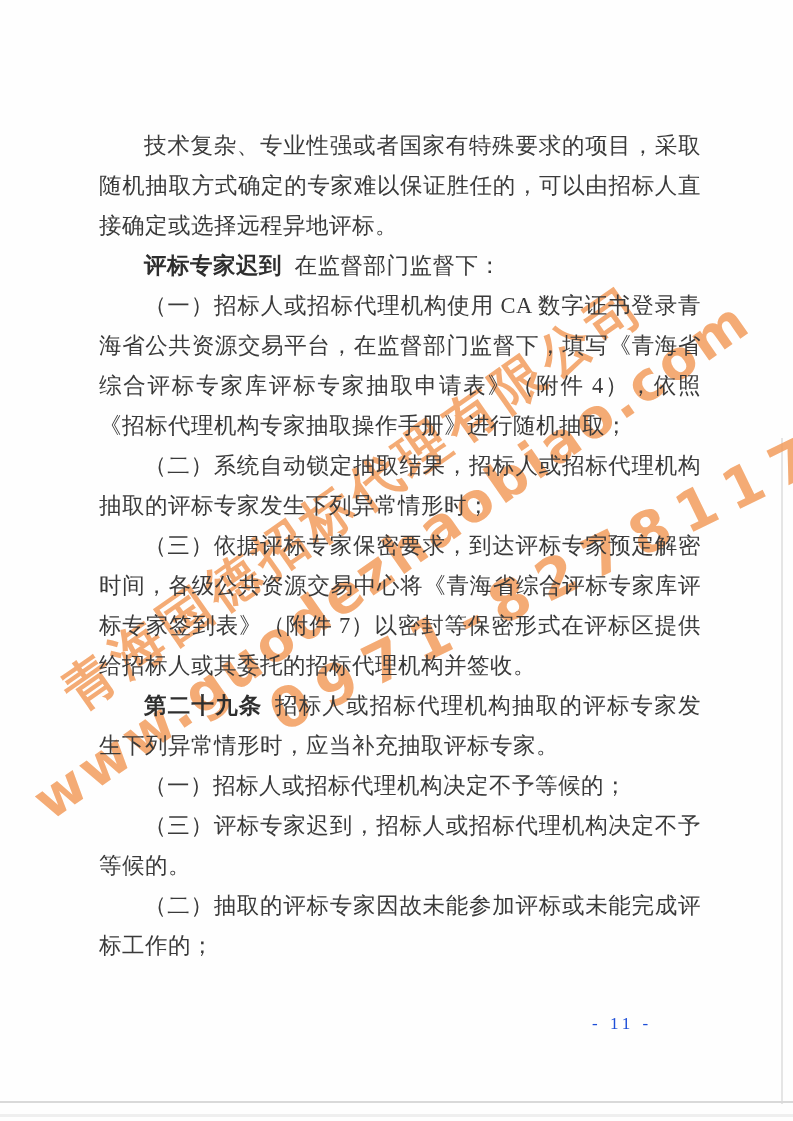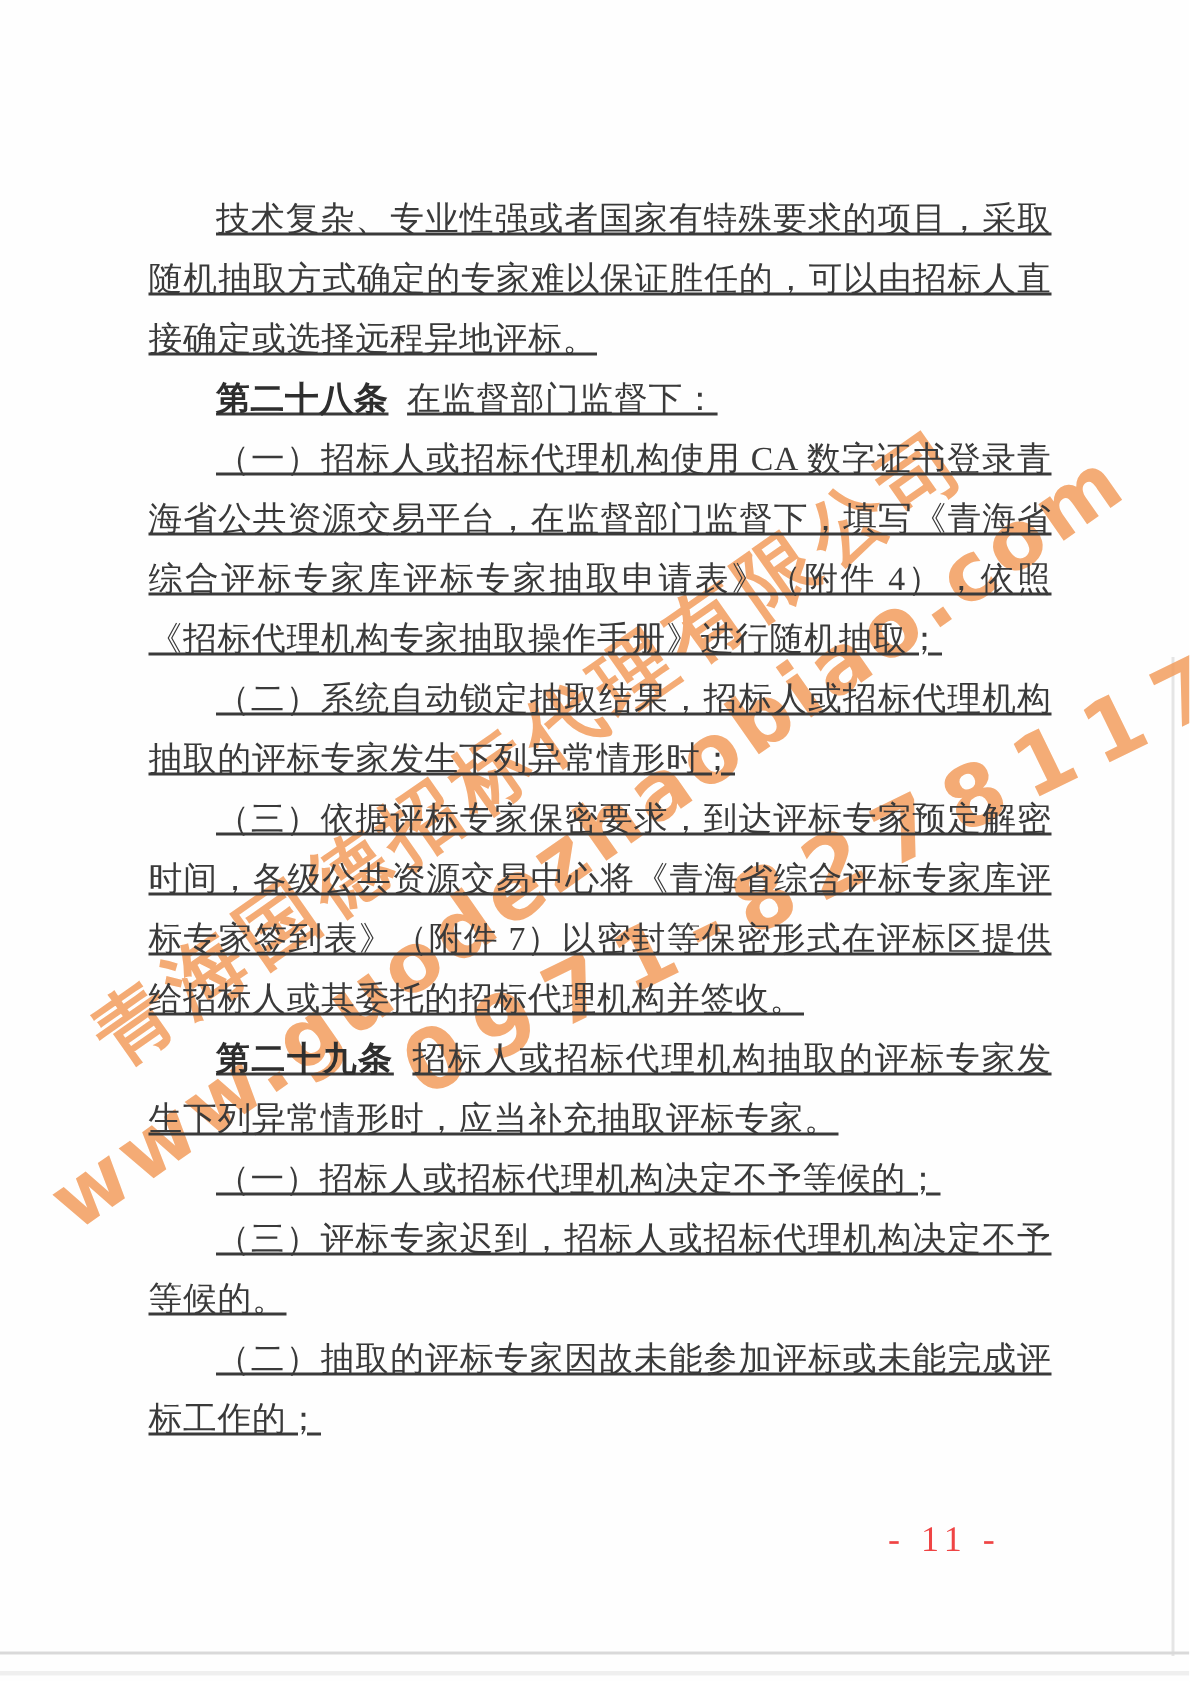--- a/index.html
+++ b/index.html
@@ -20,21 +20,20 @@
     position: absolute;
     left: 99px;
     top: 126px;
     width: 602px;
     z-index: 2;
     color: #3a3a3a;
     font-size: 22.5px;
     line-height: 40px;
     text-align: justify;
     letter-spacing: 0.5px;
-    text-decoration: underline;
   }
   #doc p.para {
     margin: 0;
     padding: 0;
     text-indent: 2em;
   }
   #doc b.lead {
     font-weight: bold;
     margin-right: 0.55em;
     color: #2e2e2e;
@@ -70,23 +69,23 @@
     font-size: 56px;
     letter-spacing: 13px;
     transform: translate(-50%, -50%) rotate(-26deg);
   }
   
   #pagenum {
     position: absolute;
     left: 592px;
     top: 1014px;
     z-index: 2;
-    font-size: 24px;
+    font-size: 17px;
     letter-spacing: 4px;
-    color: #ef4444;
+    color: #1d4ed8;
   }
   
   .scan-edge-right {
     position: absolute;
     left: 781px;
     top: 438px;
     width: 2px;
     height: 666px;
     background: #e5e5e5;
     z-index: 0;
@@ -115,21 +114,21 @@
 
 <div id="page">
 
   <div class="wm" id="wm-company" style="color: rgb(242, 154, 88);">青海国德招标代理有限公司</div>
   <div class="wm" id="wm-website" style="color: rgb(242, 154, 88);">www.guodezhaobiao.com</div>
   <div class="wm" id="wm-phone" style="color: rgb(242, 154, 88);">0971-8278117</div>
 
   <div id="doc">
     <p class="para"><span>技术复杂、专业性强或者国家有特殊要求的项目，采取随机抽取方式确定的专家难以保证胜任的，可以由招标人直接确定或选择远程异地评标。</span></p>
 
-    <p class="para"><b class="lead">第二十八条</b><span>在监督部门监督下：</span></p>
+    <p class="para"><b class="lead">评标专家迟到</b><span>在监督部门监督下：</span></p>
 
     <p class="para"><span>（一）招标人或招标代理机构使用 CA 数字证书登录青海省公共资源交易平台，在监督部门监督下，填写《青海省综合评标专家库评标专家抽取申请表》（附件 4），依照《招标代理机构专家抽取操作手册》进行随机抽取；</span></p>
 
     <p class="para"><span>（二）系统自动锁定抽取结果，招标人或招标代理机构抽取的评标专家发生下列异常情形时；</span></p>
 
     <p class="para"><span>（三）依据评标专家保密要求，到达评标专家预定解密时间，各级公共资源交易中心将《青海省综合评标专家库评标专家签到表》（附件 7）以密封等保密形式在评标区提供给招标人或其委托的招标代理机构并签收。</span></p>
 
     <p class="para"><b class="lead">第二十九条</b><span>招标人或招标代理机构抽取的评标专家发生下列异常情形时，应当补充抽取评标专家。</span></p>
 
     <p class="para"><span>（一）招标人或招标代理机构决定不予等候的；</span></p>

